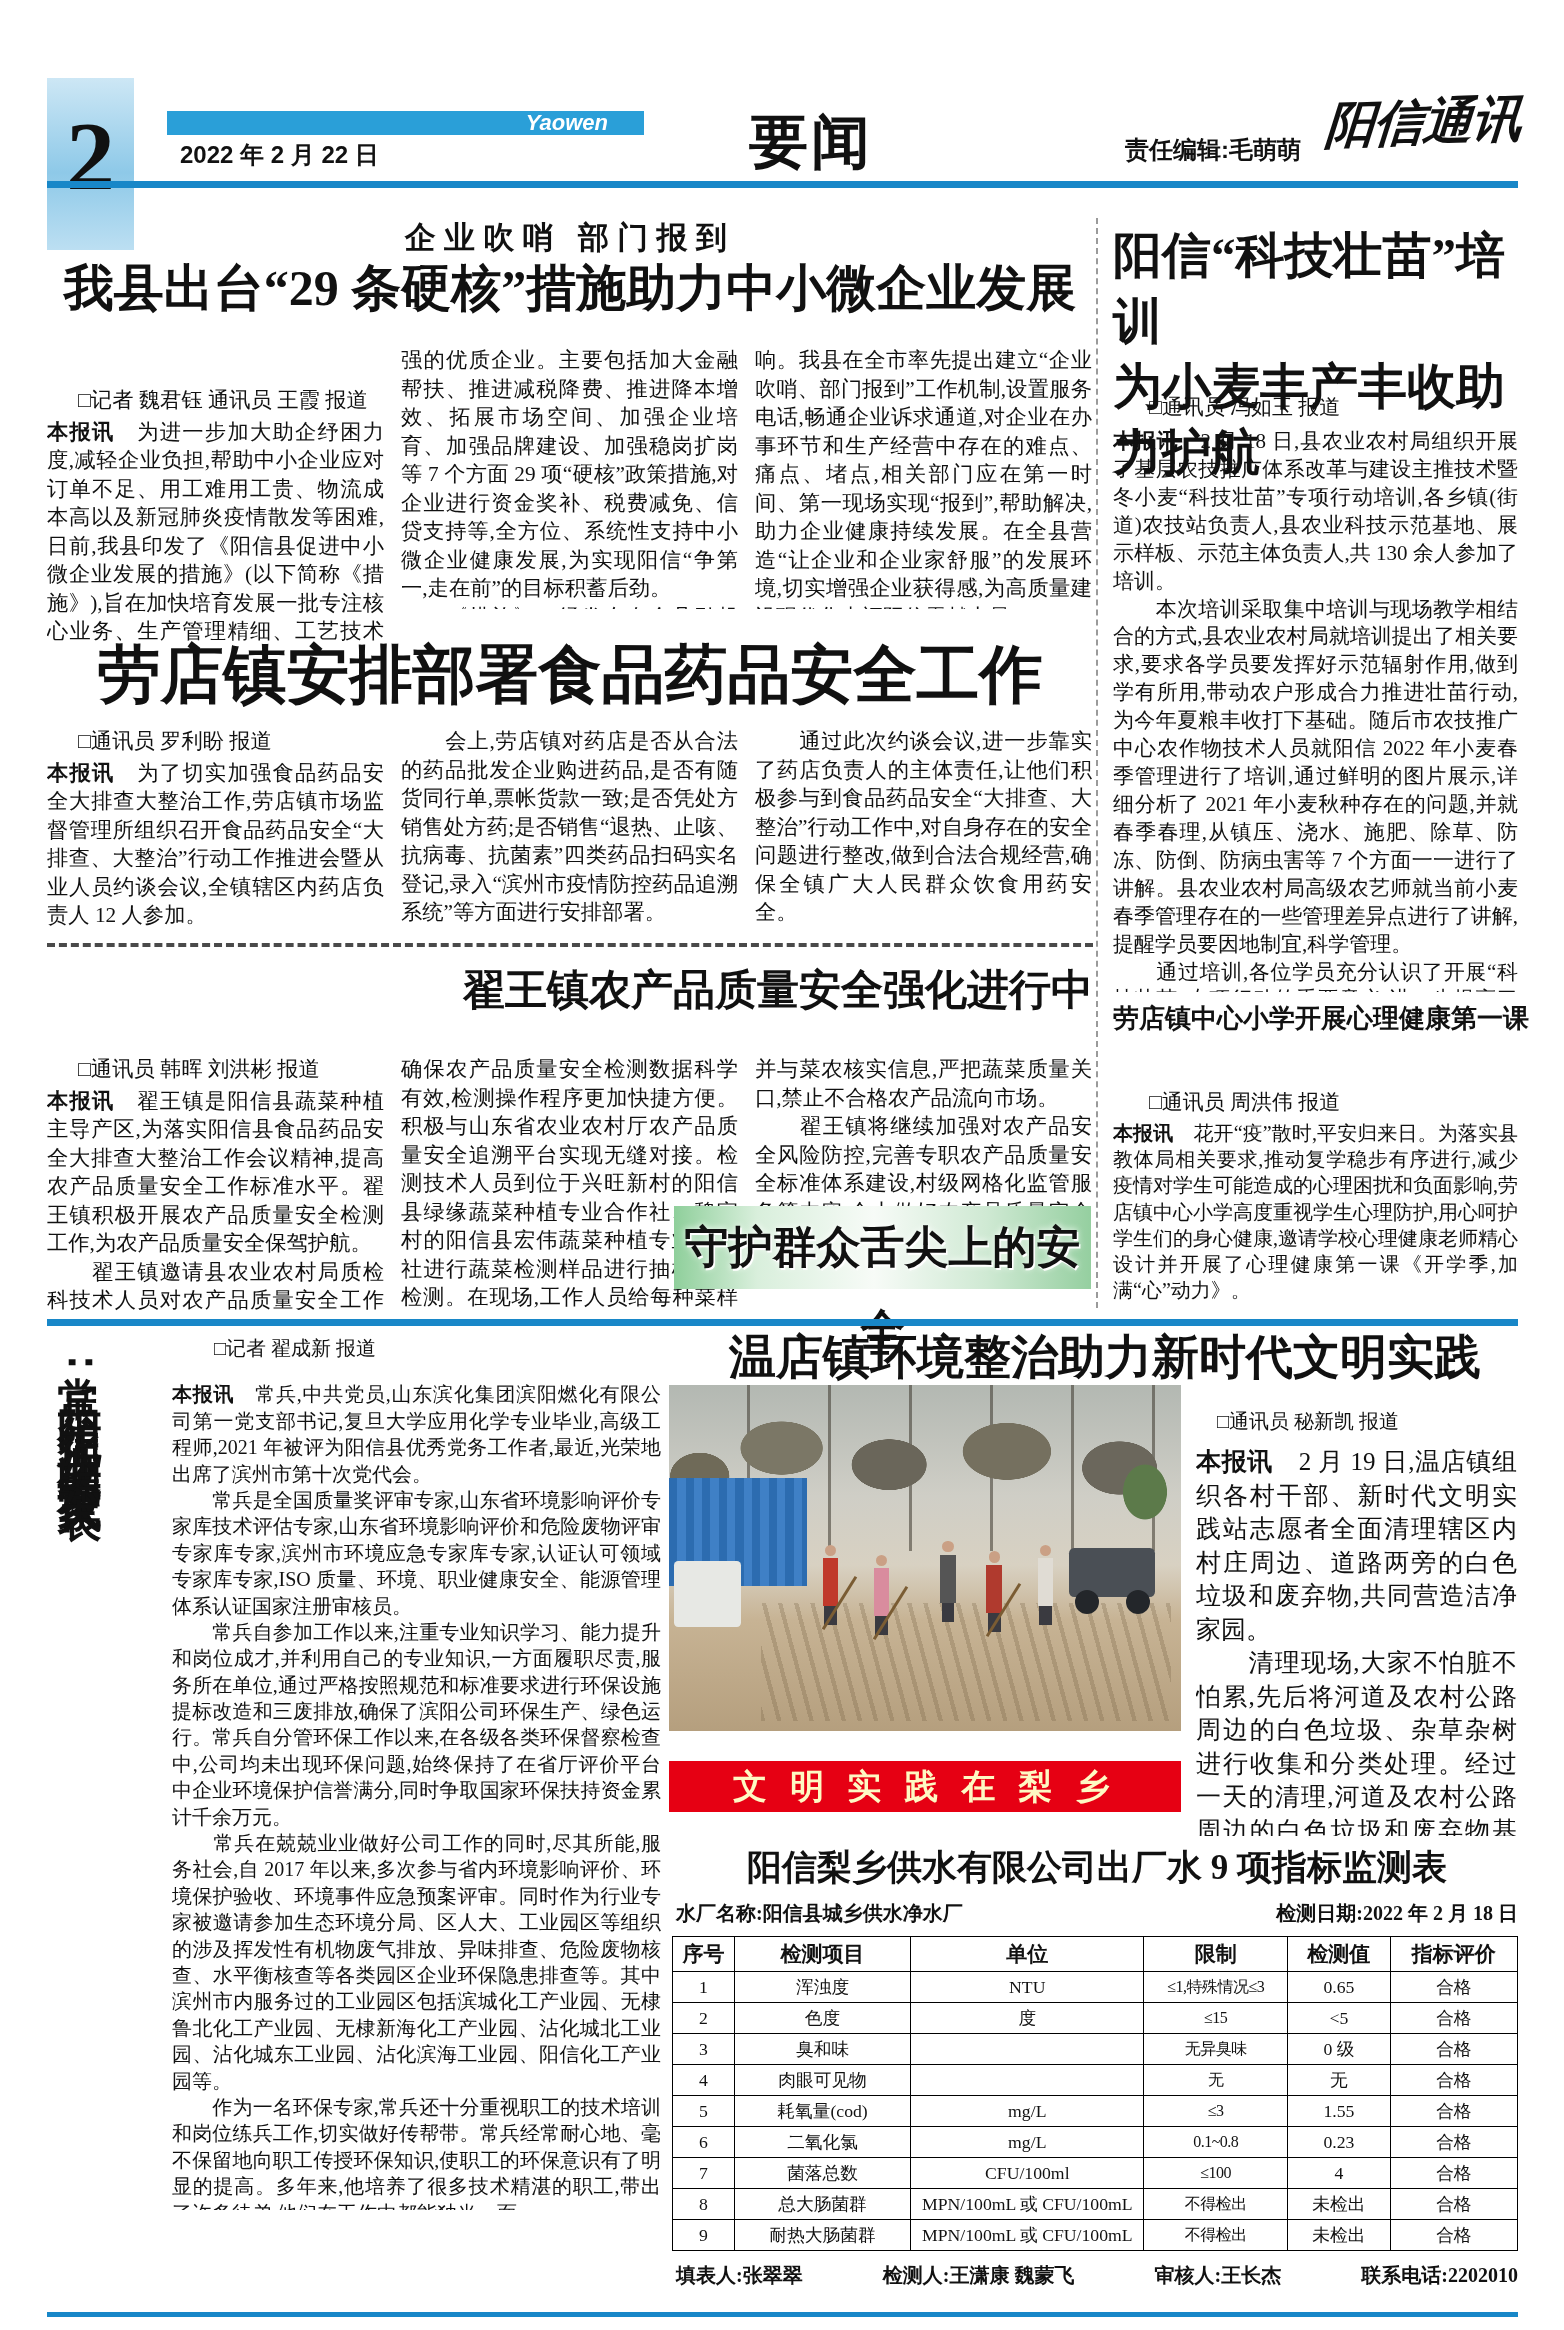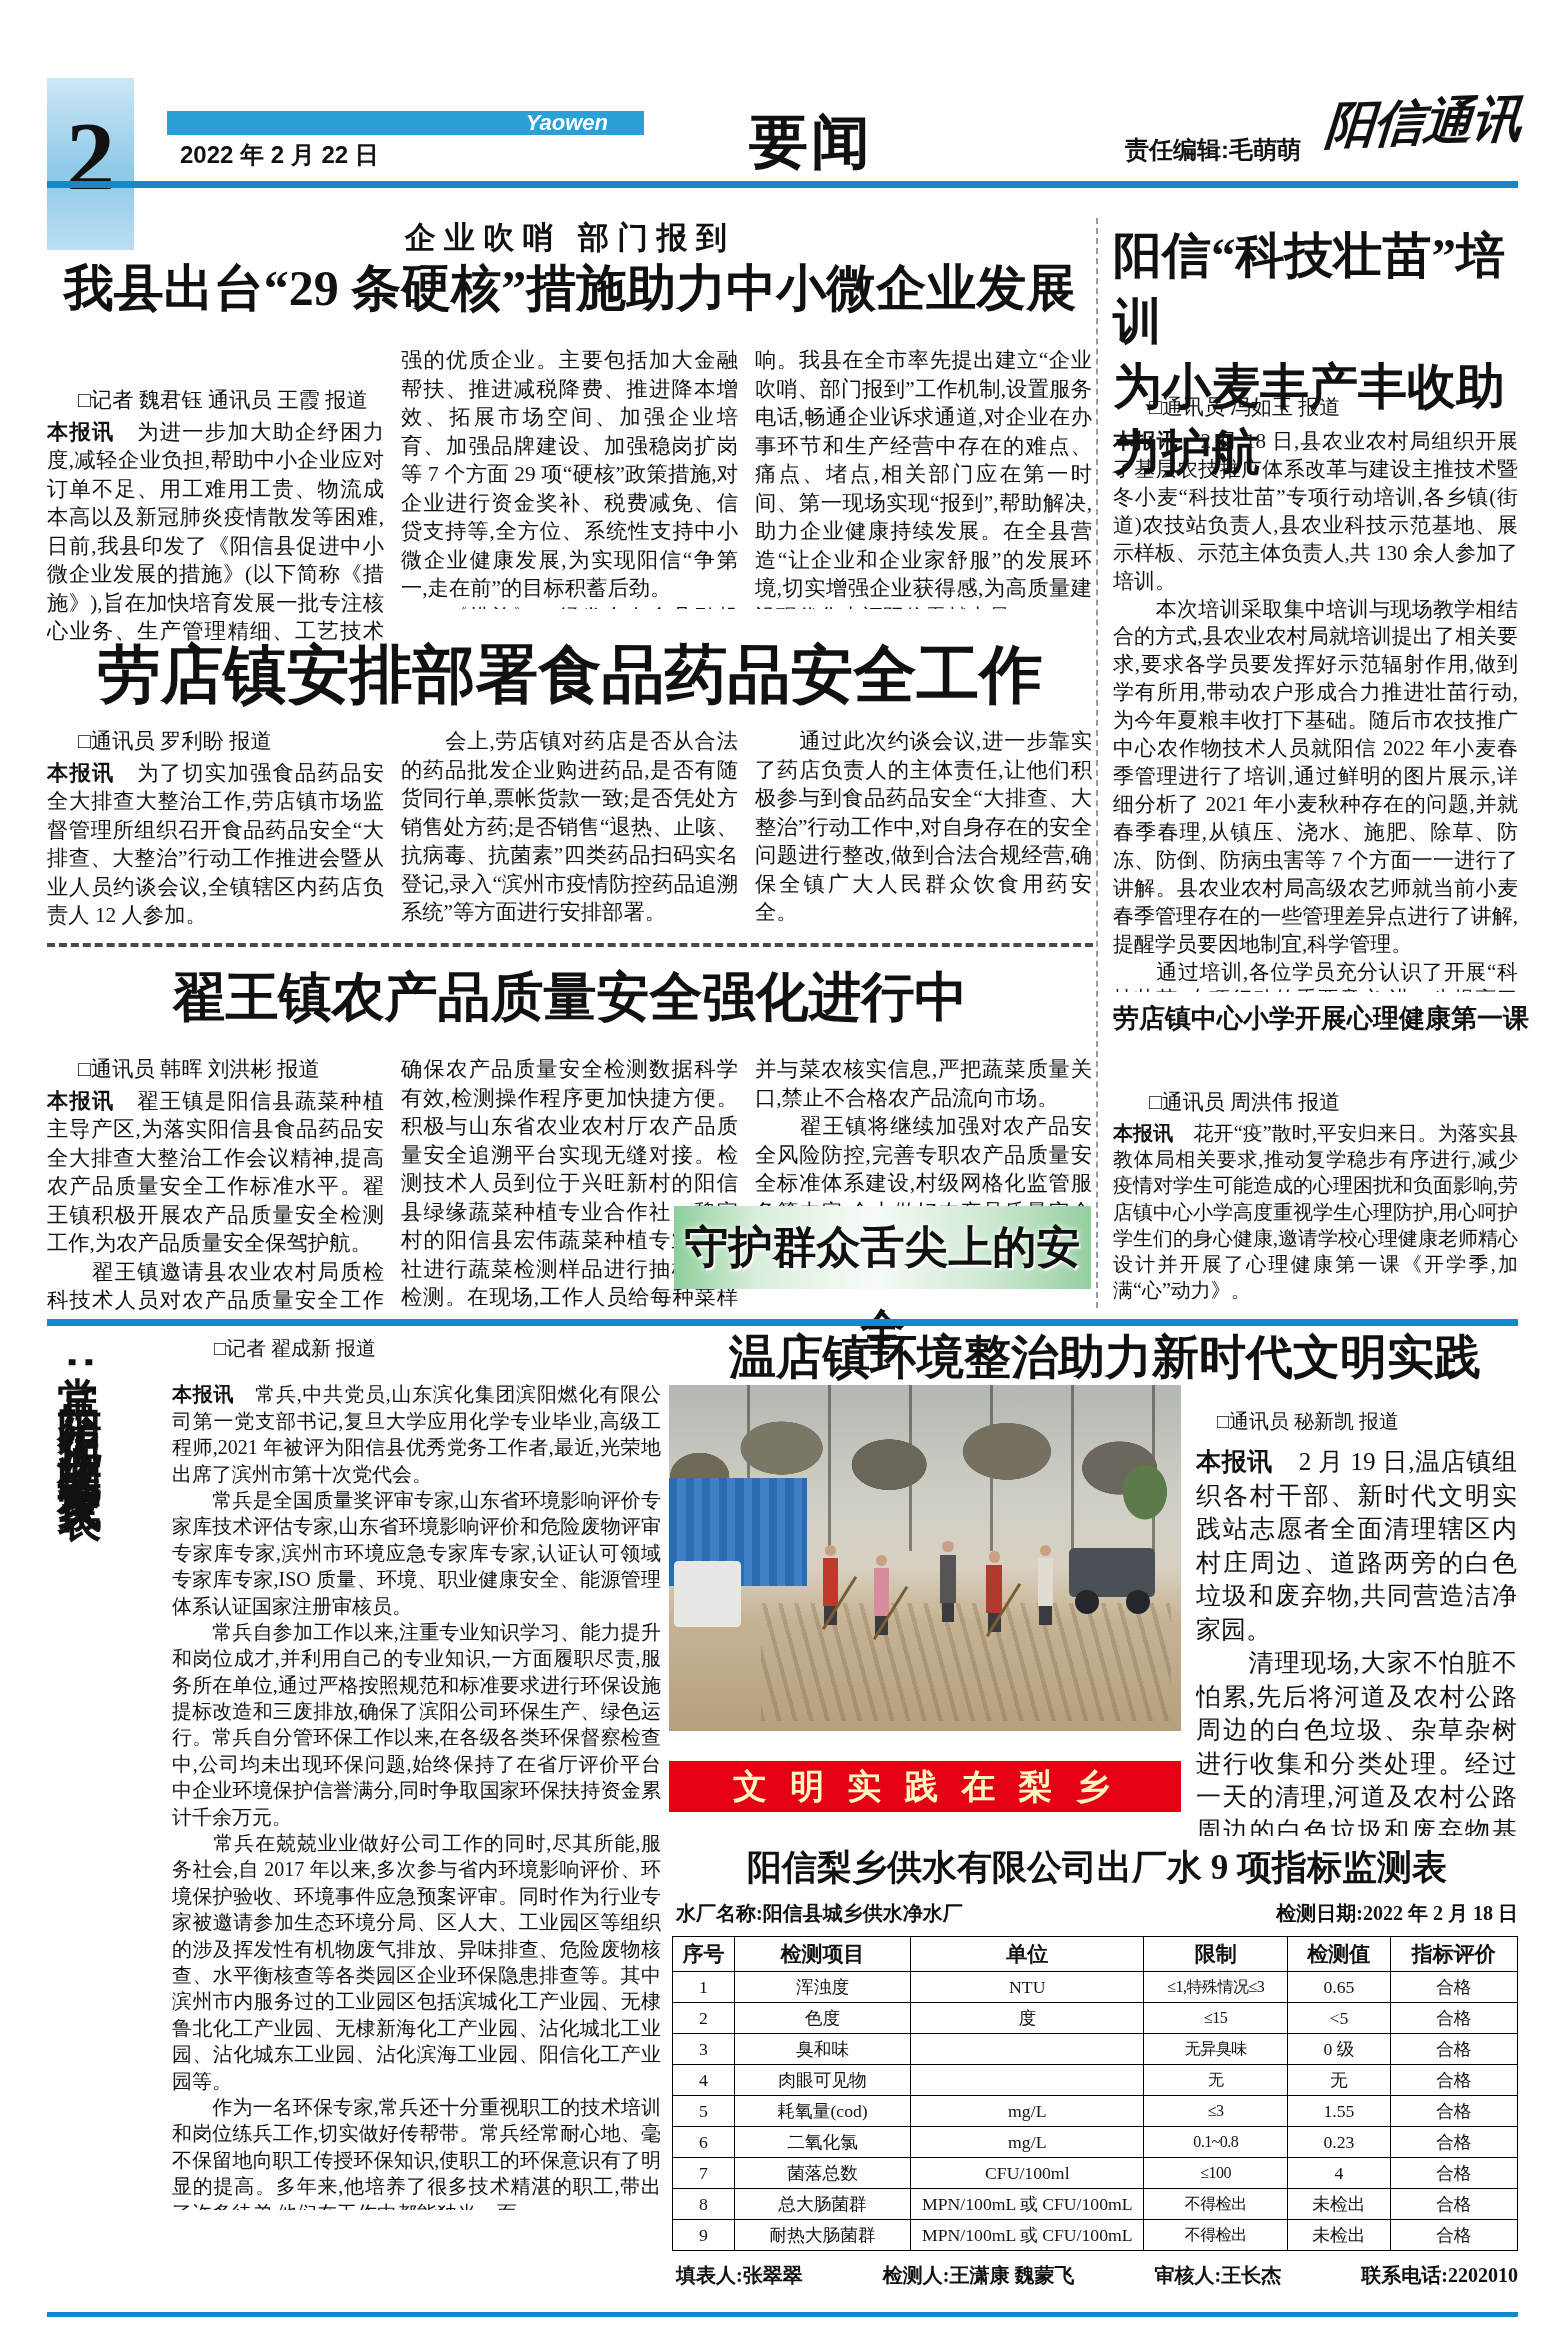--- a/index.html
+++ b/index.html
@@ -27,21 +27,21 @@
   .byline{margin:0 0 3.1px 0 !important;padding-left:31px;}
   .ct{white-space:pre-wrap;}
   .ct b{font-weight:bold;}
   .headline{position:absolute;font-weight:bold;white-space:nowrap;}
 
   
   #kicker-qiye{position:absolute;left:47px;top:217px;width:1046px;text-align:center;
     font-size:31px;font-weight:bold;letter-spacing:8.3px;}
   #headline-qiye{left:47px;top:255px;width:1046px;font-size:50px;text-align:center;}
   #headline-laodian{left:47px;top:632px;width:1046px;font-size:63px;text-align:center;}
-  #headline-zhaiwang{left:47px;top:962px;width:1046px;font-size:53px;text-align:center;}
+  #headline-zhaiwang{left:47px;top:962px;width:1046px;font-size:42px;text-align:right;}
 
   #dashed-rule{position:absolute;left:47px;top:943px;width:1046px;border-top:4.7px dashed #4a4a4a;}
   #vdash{position:absolute;left:1096px;top:218px;height:1090px;border-left:2.6px dashed #9a9a9a;}
 
   
   #green-banner{position:absolute;left:674px;top:1206px;width:417px;height:83px;
     background:linear-gradient(90deg,#8fcf9b 0%,#d9efdc 20%,#f7fbf7 48%,#cfe9d3 75%,#95cfa0 100%);
     text-align:center;line-height:83px;font-size:44px;font-weight:900;
     text-shadow:0 0 7.3px #fff,1.6px 1.6px 0 #fff;}
 

